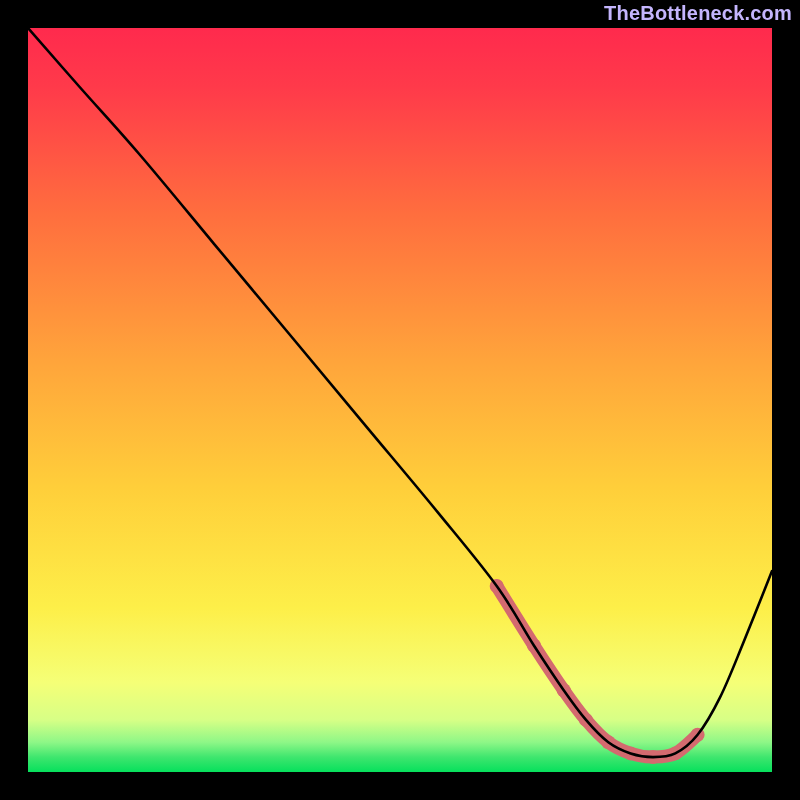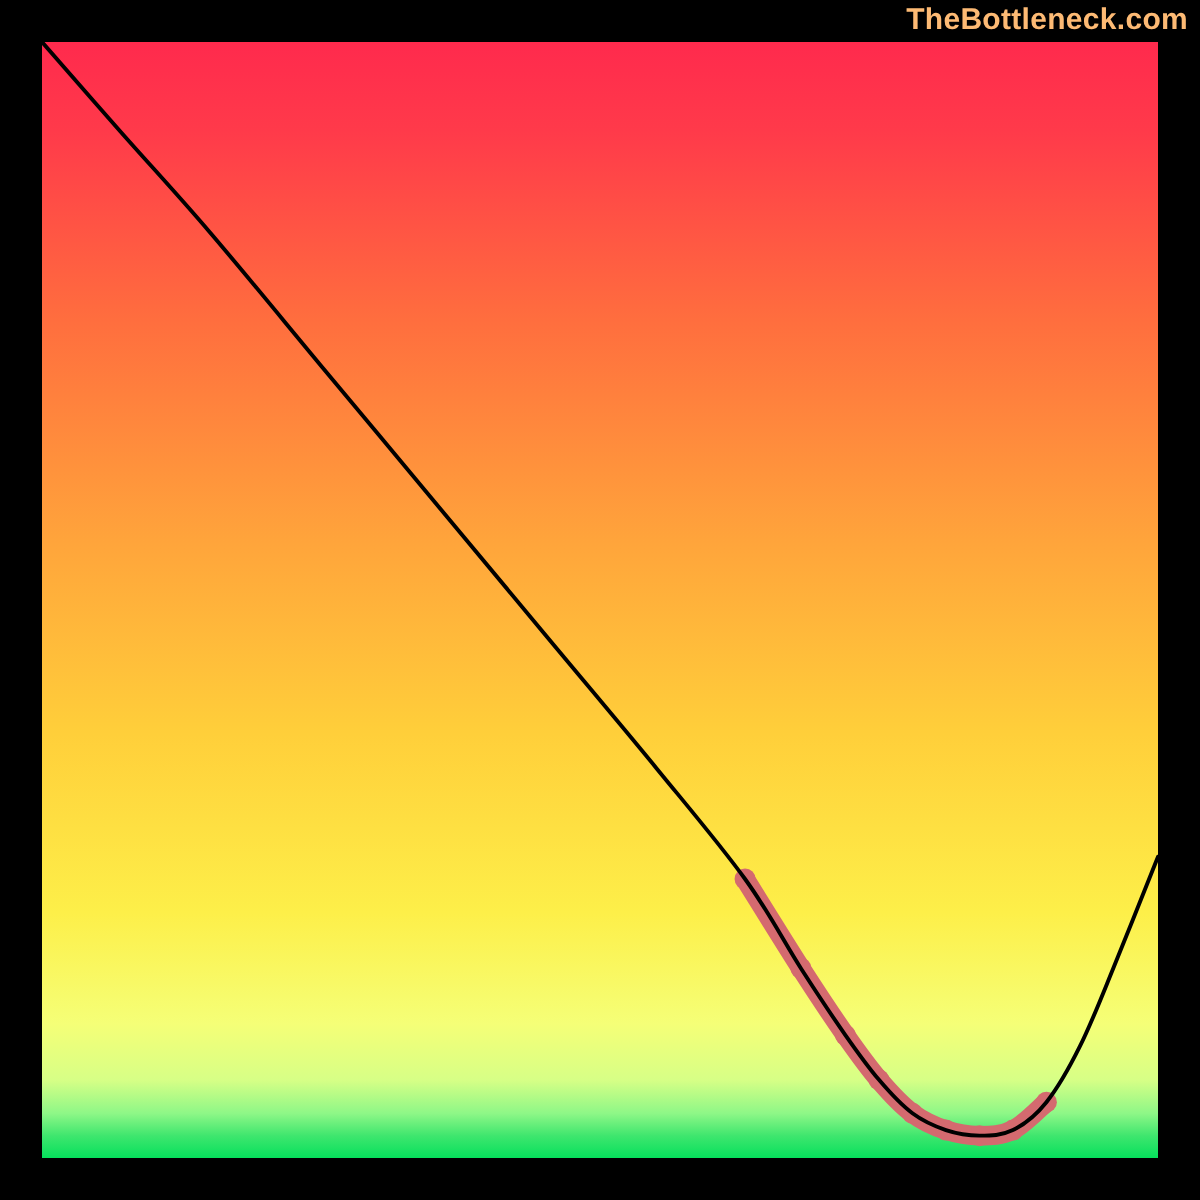--- a/index.html
+++ b/index.html
@@ -14,21 +14,21 @@
   .frame {
     position: relative;
     width: 800px;
     height: 800px;
     background: #000;
   }
   .watermark {
     position: absolute;
     top: 2px;
     right: 8px;
-    color: #fdba74;
+    color: #c4b5fd;
     font-weight: 700;
     font-size: 20px;
     letter-spacing: 0.2px;
     z-index: 5;
   }
   .plot-area {
     position: absolute;
     top: 28px;
     left: 28px;
     width: 744px;

